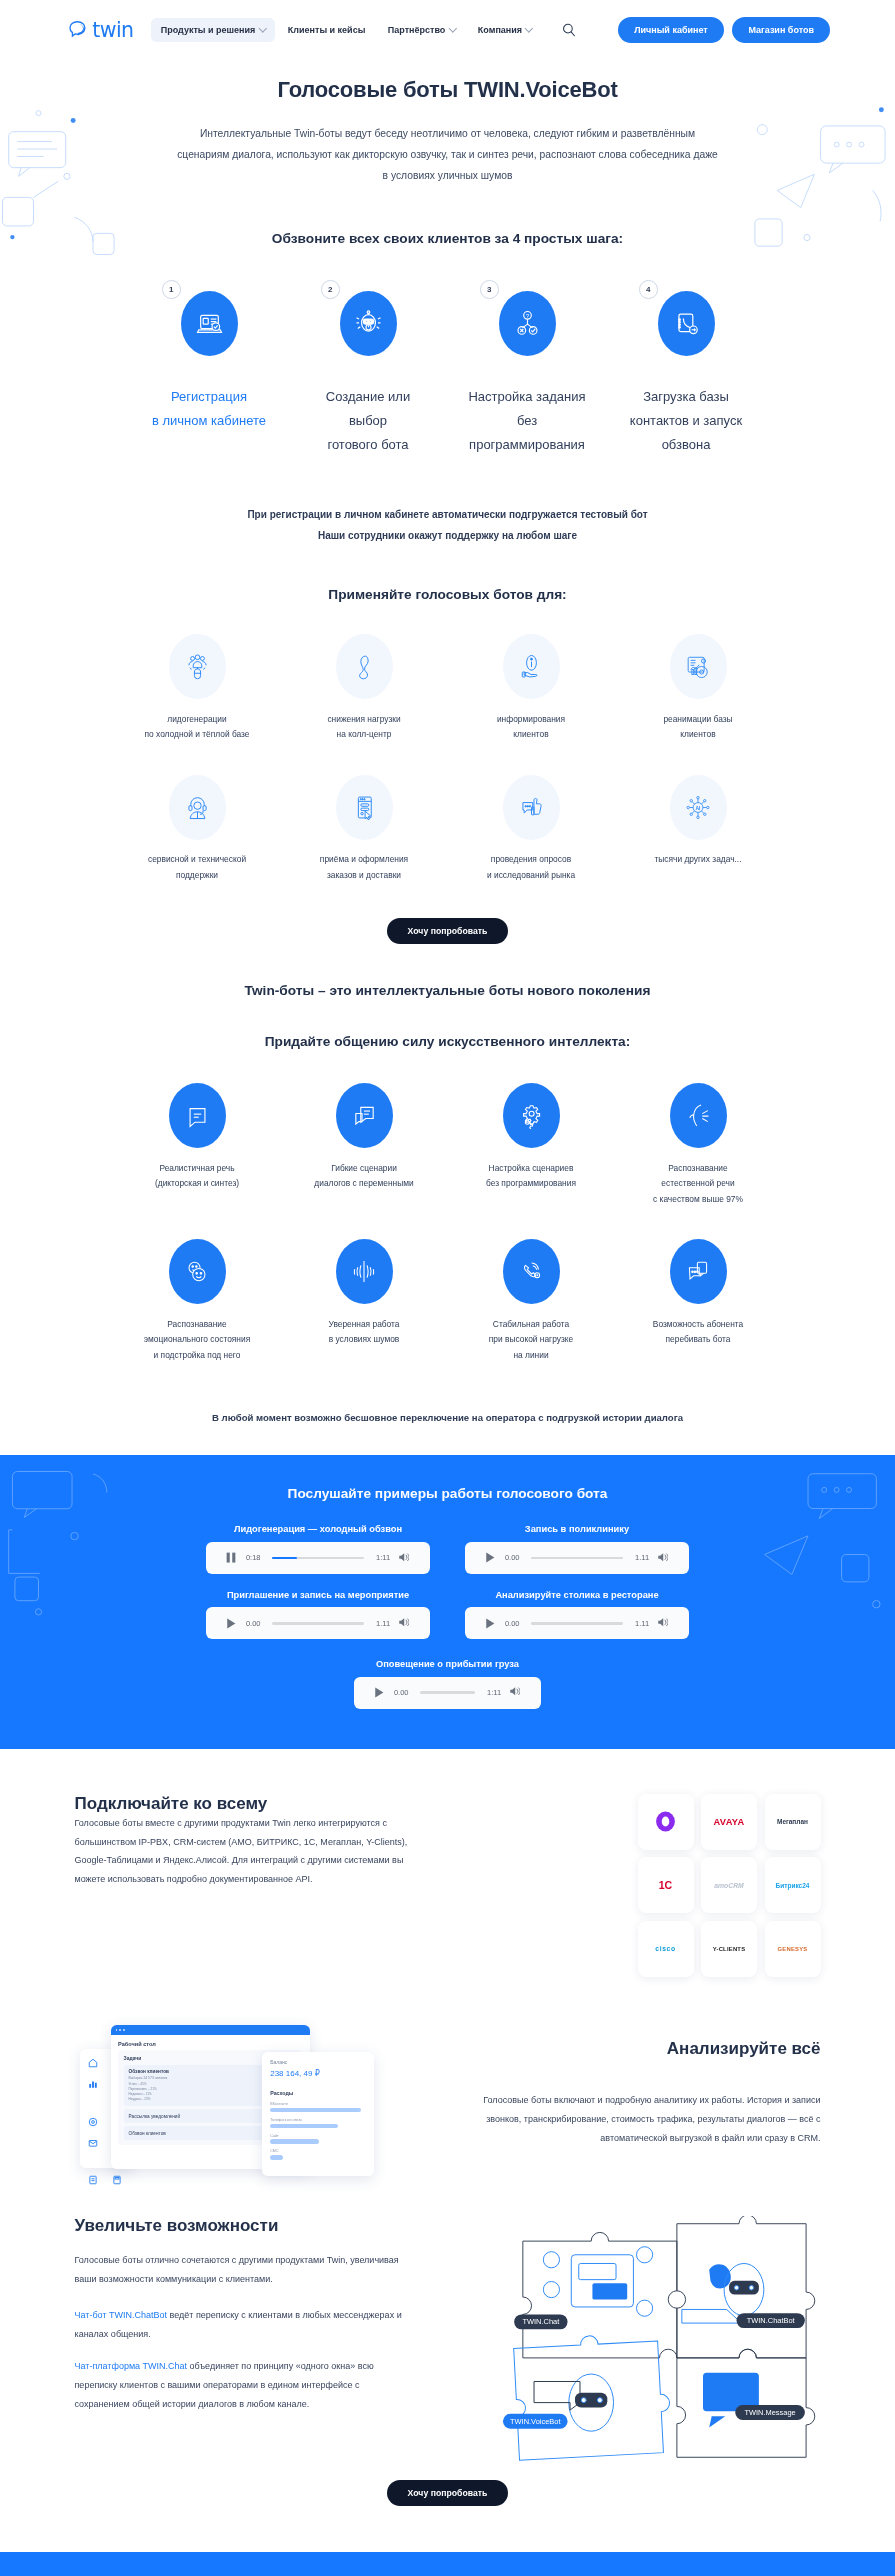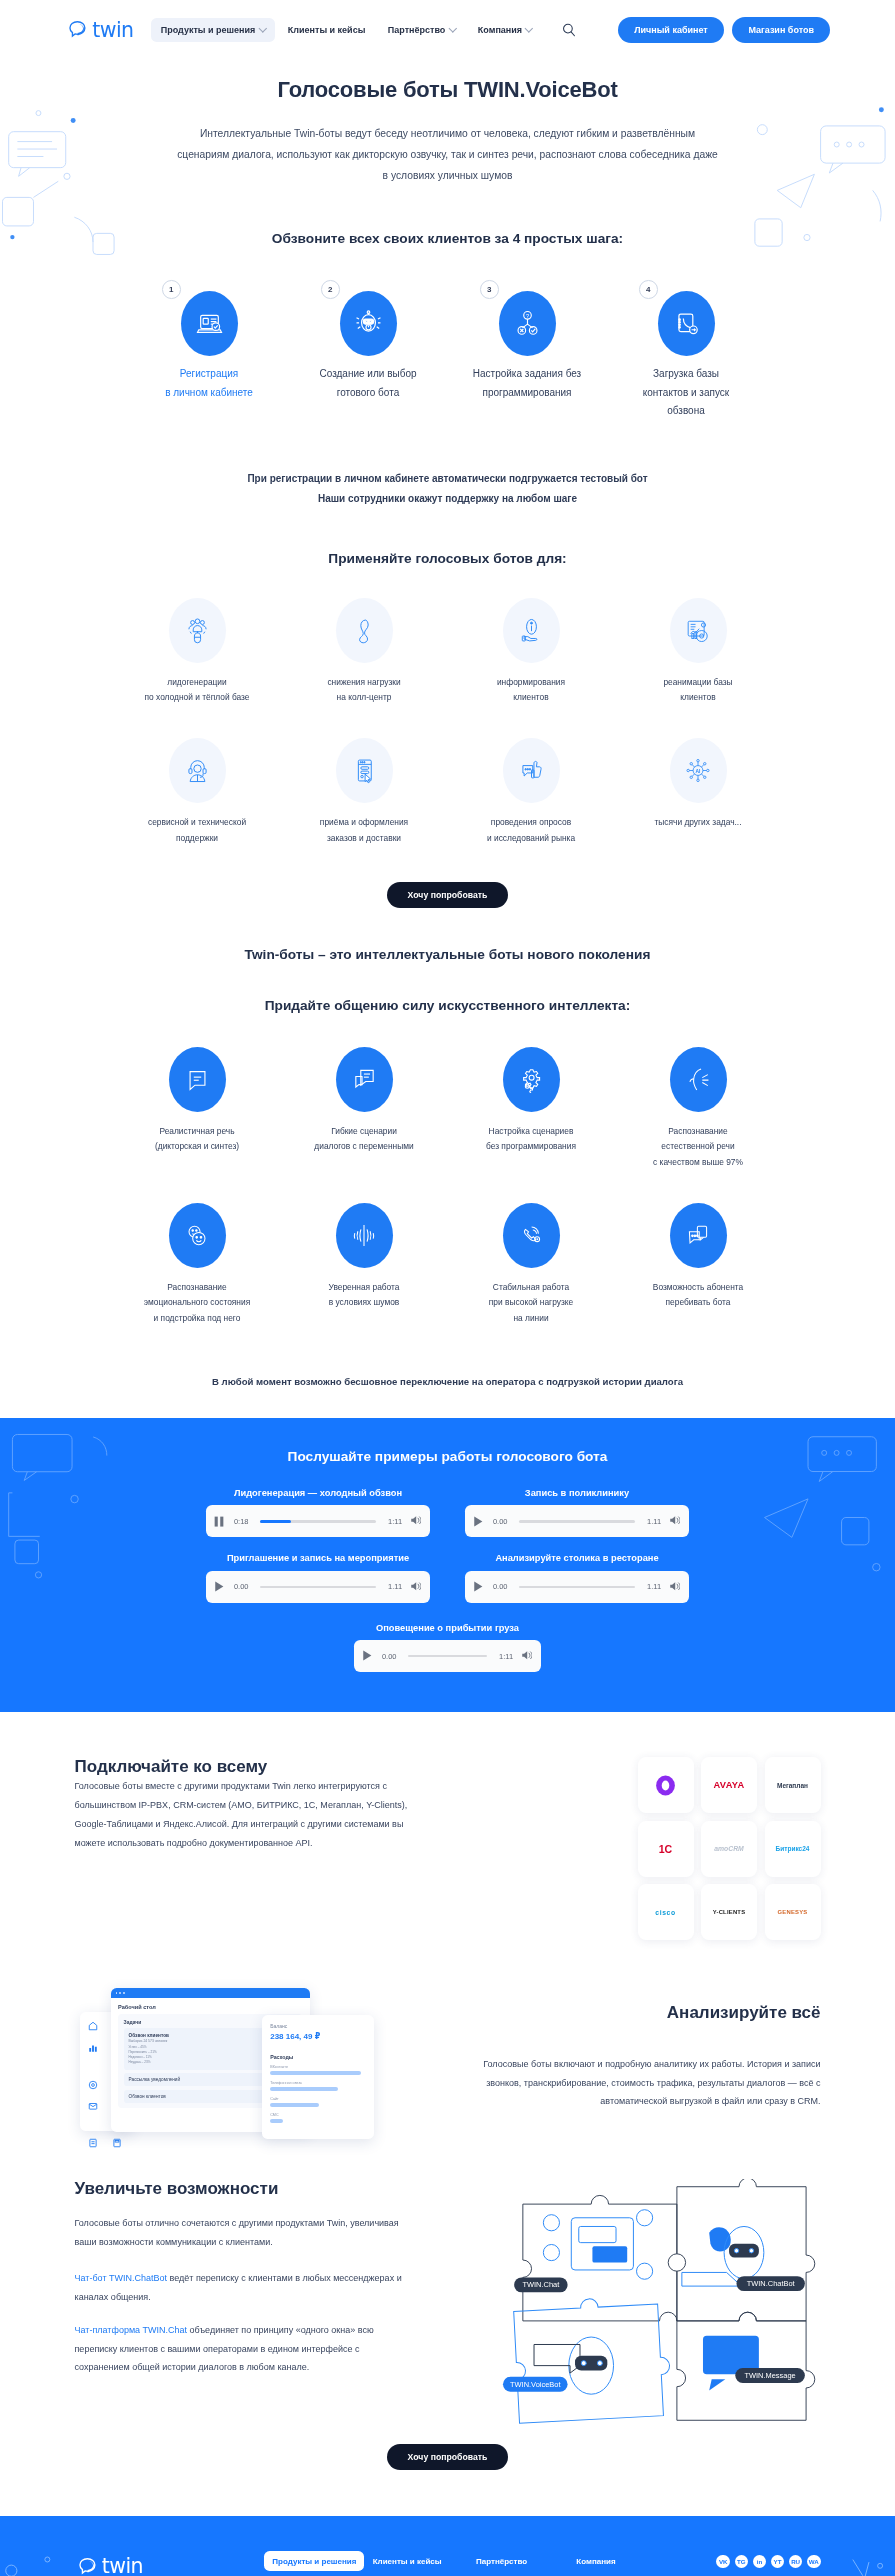--- a/index.html
+++ b/index.html
@@ -46,21 +46,21 @@
   .sec-note{text-align:center;font-size:10px;line-height:2.05;color:#2f3c57;font-weight:600;}
 
   
   .steps{display:flex;justify-content:center;gap:35px;margin-top:36px;}
   .step{width:124px;text-align:center;position:relative;}
   .step-badge{position:absolute;left:15px;top:-2.5px;width:18.7px;height:18.7px;border-radius:50%;
     background:#fff;border:0.9px solid #cfd8e6;display:flex;align-items:center;justify-content:center;
     font-size:8px;color:#36405a;font-weight:600;z-index:3;}
   .step-circle{width:57px;height:65px;border-radius:50%;background:#1f7bf4;margin:8.7px auto 0;
     display:flex;align-items:center;justify-content:center;}
-  .step-label{margin-top:9px;font-size:10px;line-height:1.85;color:#33405c;}
+  .step-label{margin-top:29px;font-size:13px;line-height:1.85;color:#33405c;}
   .step-label.link{color:#1f7bf4;}
 
   
   .grid4{display:flex;justify-content:center;gap:36px;}
   .cell{width:131px;text-align:center;}
   .cell-bubble{width:57px;height:65px;border-radius:50%;background:#f2f6fd;margin:0 auto;
     display:flex;align-items:center;justify-content:center;}
   .cell-bubble.solid{background:#1f7bf4;}
   .cell-label{margin-top:12.4px;font-size:8.4px;line-height:1.85;color:#33405c;}
 
@@ -69,21 +69,21 @@
     font-size:8.7px;font-weight:600;cursor:pointer;font-family:inherit;}
 
   
   .band{background:#1677ff;color:#fff;padding:31px 0 40px;position:relative;overflow:hidden;}
   .band h2{text-align:center;font-size:13.7px;font-weight:700;color:#fff;margin-bottom:23.6px;}
   .audio-grid{width:485px;margin:0 auto;display:flex;flex-wrap:wrap;gap:16px 35px;justify-content:center;}
   .audio-item{width:224px;}
   .audio-item.full{width:224px;margin:0 auto;}
   .audio-cap{text-align:center;font-size:9.3px;font-weight:700;margin-bottom:7.5px;color:#fff;}
   .player{background:#fafbfc;border-radius:6.2px;height:32px;display:flex;align-items:center;
-    padding:0 8px;gap:7.5px;}
+    padding:0 20px;gap:7.5px;}
   .play-ico{width:12.4px;display:flex;align-items:center;cursor:pointer;}
   .t-cur,.t-dur{font-size:7.5px;color:#5d6472;font-family:"Liberation Sans",sans-serif;min-width:18.7px;}
   .t-dur{text-align:right;}
   .track{flex:1;height:2.5px;background:#d9dade;border-radius:1.9px;position:relative;cursor:pointer;}
   .track .fill{position:absolute;left:0;top:0;bottom:0;background:#1677ff;border-radius:1.9px;}
   .vol{width:12.4px;cursor:pointer;}
 
   
   .two-col{display:flex;align-items:flex-start;gap:25px;}
   h2.big{font-size:17px;font-weight:700;color:#23304a;}
@@ -107,21 +107,21 @@
   .task b{font-size:4.7px;color:#2c3a57;display:block;}
   .task i{font-size:3.4px;color:#7b879e;font-style:normal;display:block;margin-top:1.2px;}
   .legend{font-size:3.1px;color:#7b879e;margin-top:2.5px;line-height:1.6;}
   .donut{position:absolute;right:5px;bottom:3.7px;width:29px;height:29px;border-radius:50%;
     background:conic-gradient(#1f7bf4 0 45%,#74aefb 45% 66%,#a9ccfc 66% 77%,#d7e6fd 77% 100%);
     display:flex;align-items:center;justify-content:center;}
   .donut em{font-style:normal;font-size:5.6px;color:#fff;font-weight:700;}
   .row-lite{background:#eef3fb;border-radius:3.1px;padding:4.4px 5px;margin-top:3.1px;font-size:4.7px;color:#2c3a57;}
   .mock-bal{left:187px;top:39px;width:112px;height:124px;padding:7.5px 8.7px;}
   .mock-bal .lab{font-size:5px;color:#7b879e;}
-  .mock-bal .amt{font-size:8px;color:#1f7bf4;font-weight:700;margin-top:3.7px;}
+  .mock-bal .amt{font-size:8px;color:#1f7bf4;font-weight:400;margin-top:3.7px;}
   .mock-bal .sub{font-size:5.3px;color:#33405c;font-weight:600;margin-top:12.4px;}
   .bar-lab{font-size:3.7px;color:#8c97ad;margin-top:5.6px;}
   .bar{height:4.4px;border-radius:2.5px;background:#a9ccfc;margin-top:1.9px;}
   .rail-ico{width:18.7px;height:18.7px;border-radius:4.4px;display:flex;align-items:center;justify-content:center;}
 
   
   .lnk{color:#1f7bf4;}
   .puzzle-wrap{width:323px;}
 
   

